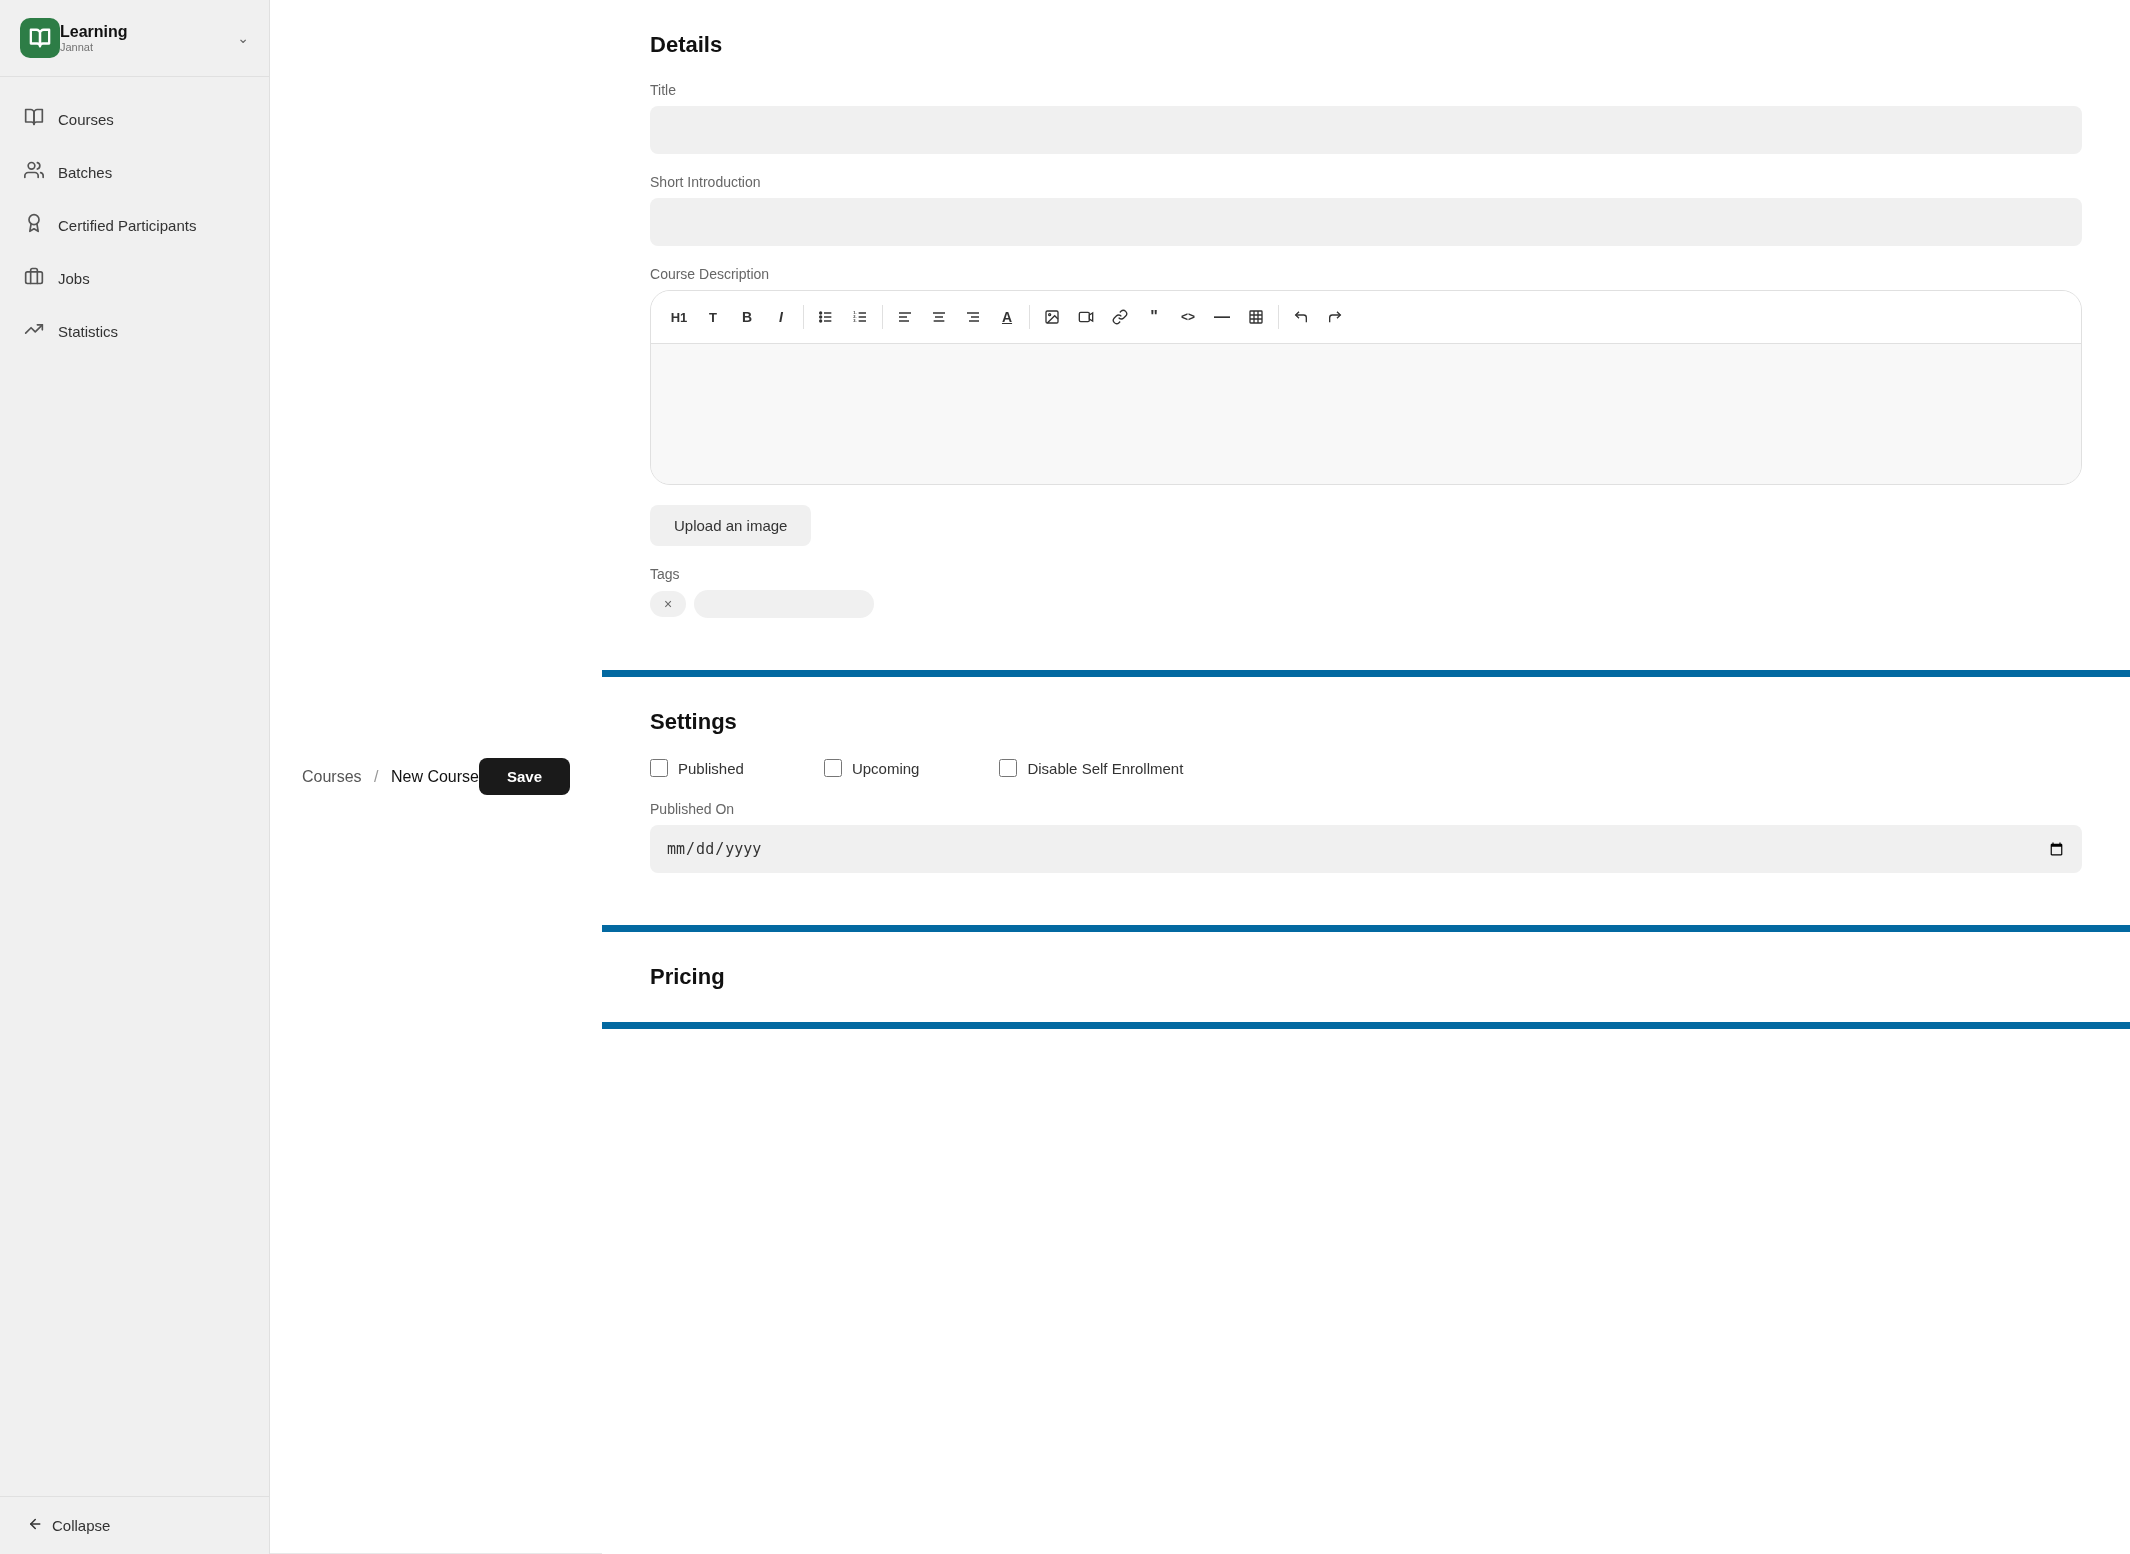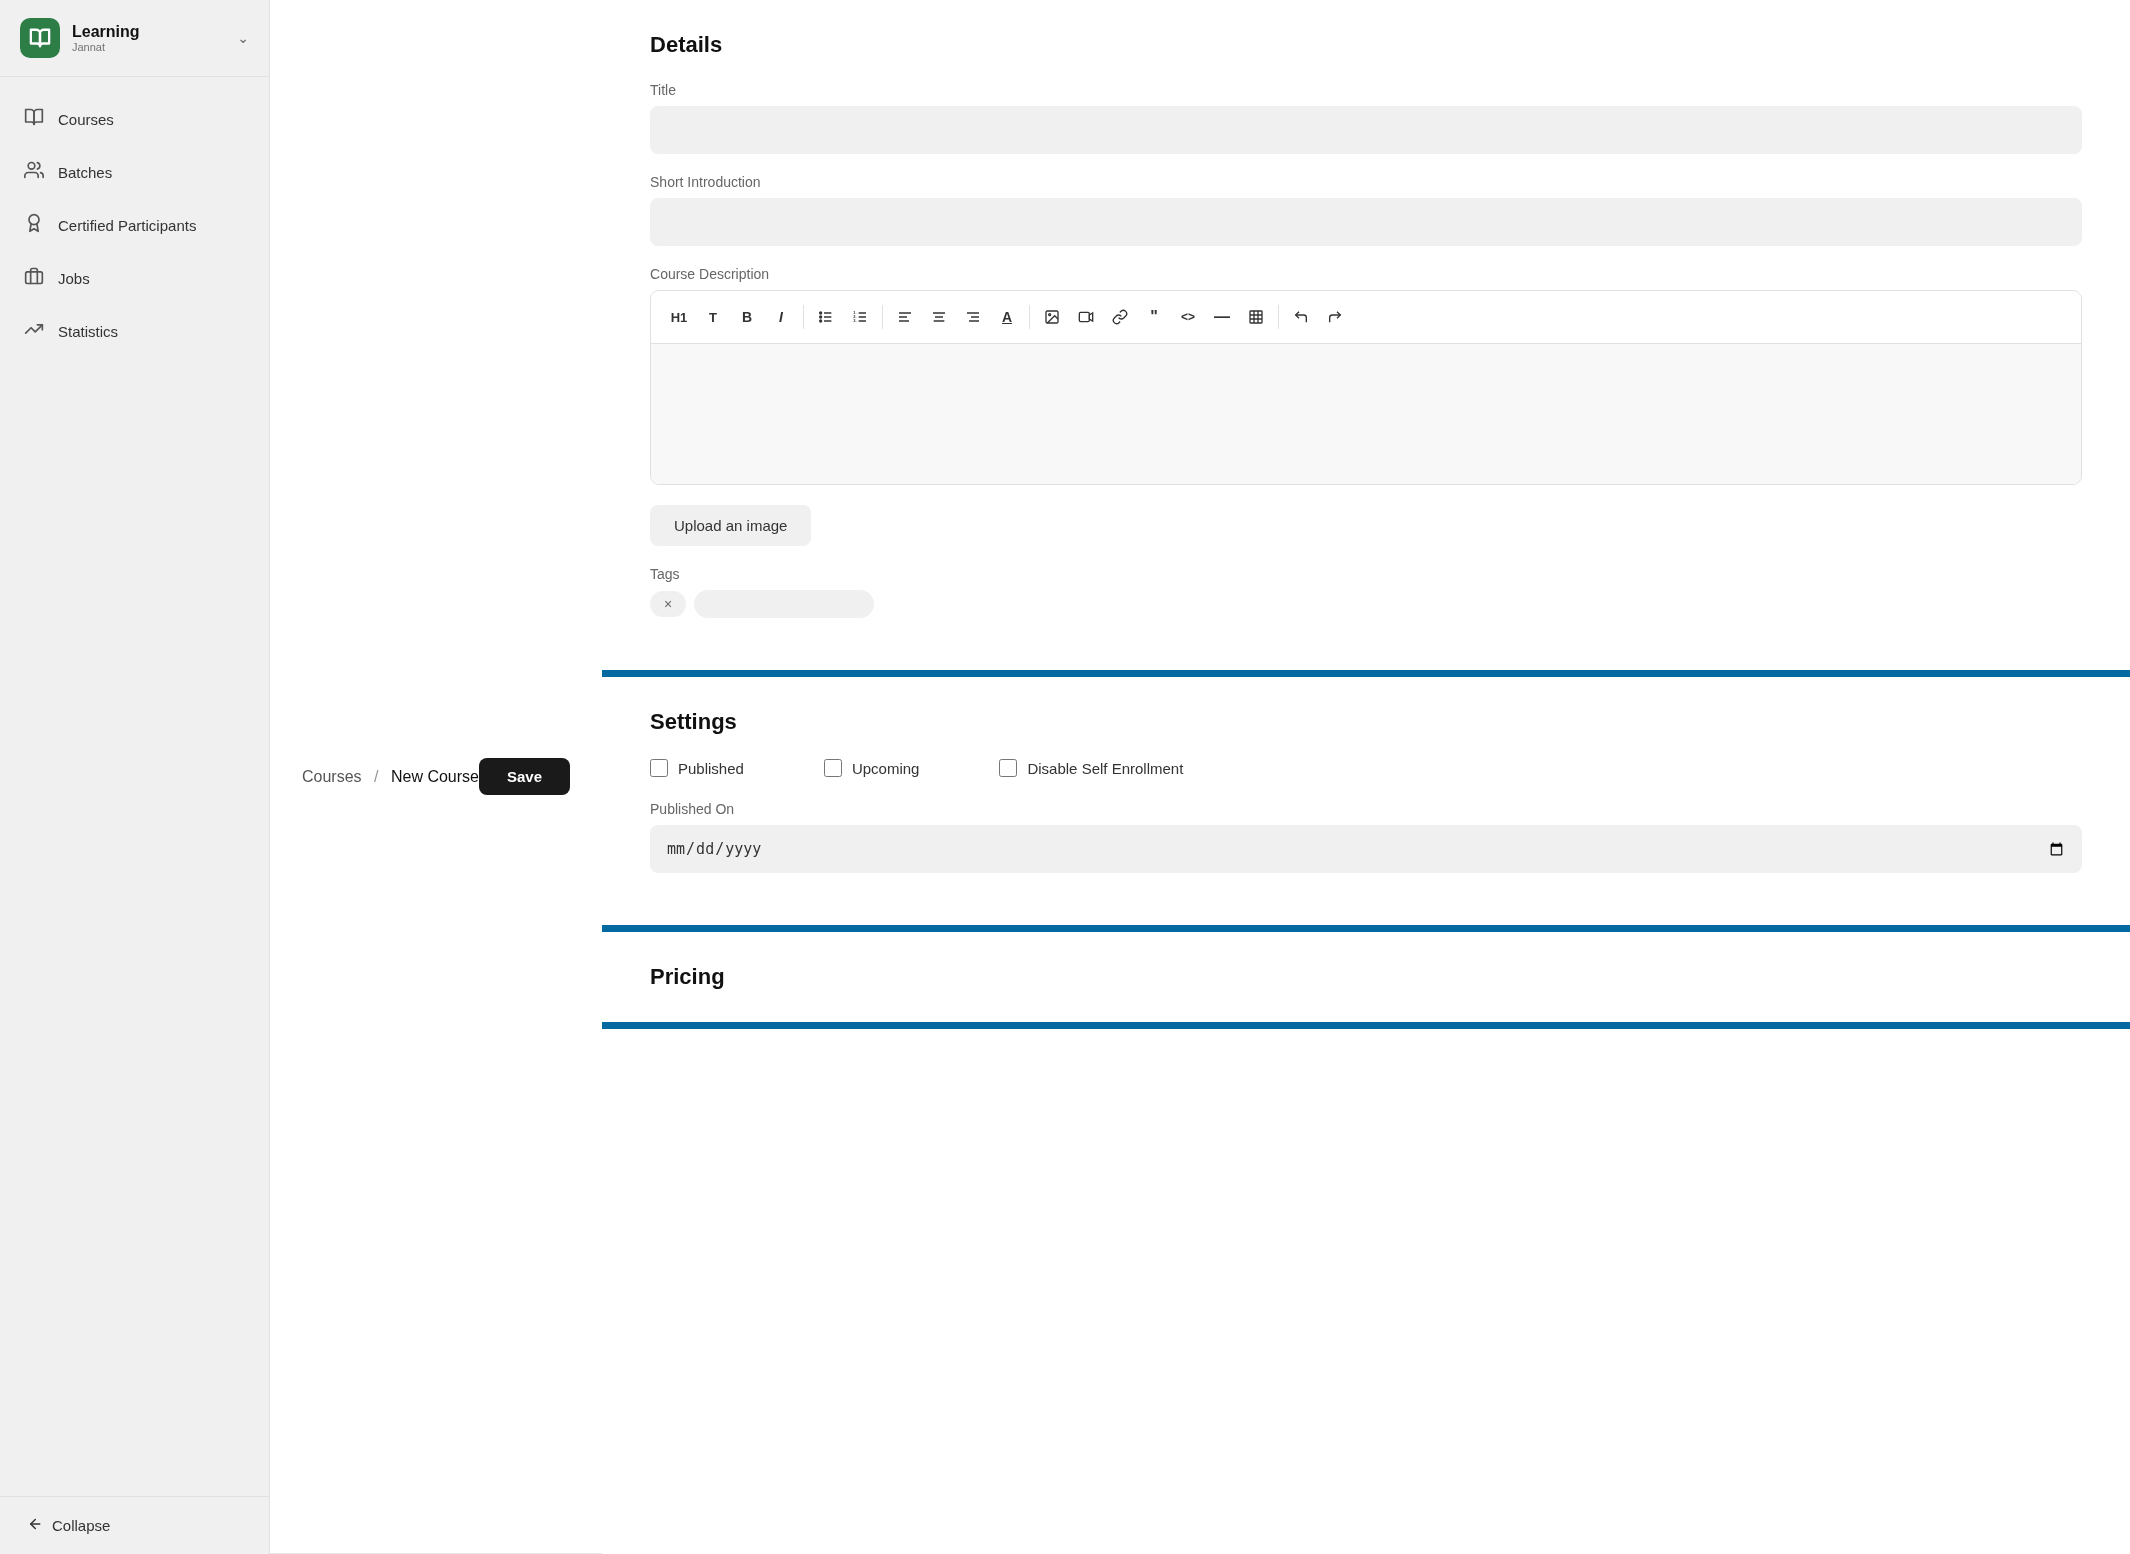--- a/index.html
+++ b/index.html
@@ -18,21 +18,20 @@
     .sidebar-header {
       display: flex;
       align-items: center;
       justify-content: space-between;
       padding: 18px 20px;
       border-bottom: 1px solid #e0e0e0;
     }
     .sidebar-brand {
       display: flex;
       align-items: center;
-      gap: 12px;
     }
     .brand-icon {
       width: 40px;
       height: 40px;
       background: #2d7d46;
       border-radius: 10px;
       display: flex;
       align-items: center;
       justify-content: center;
       color: white;
@@ -137,21 +136,21 @@
       border-radius: 8px;
       padding: 0 16px;
       font-size: 15px;
       color: #333;
       outline: none;
     }
 
     
     .editor-container {
       border: 1px solid #e0e0e0;
-      border-radius: 9px;
+      border-radius: 20px;
       overflow: hidden;
       background: #f8f8f8;
     }
     .editor-toolbar {
       display: flex;
       align-items: center;
       gap: 2px;
       padding: 10px 12px;
       border-bottom: 1px solid #e0e0e0;
       background: white;

